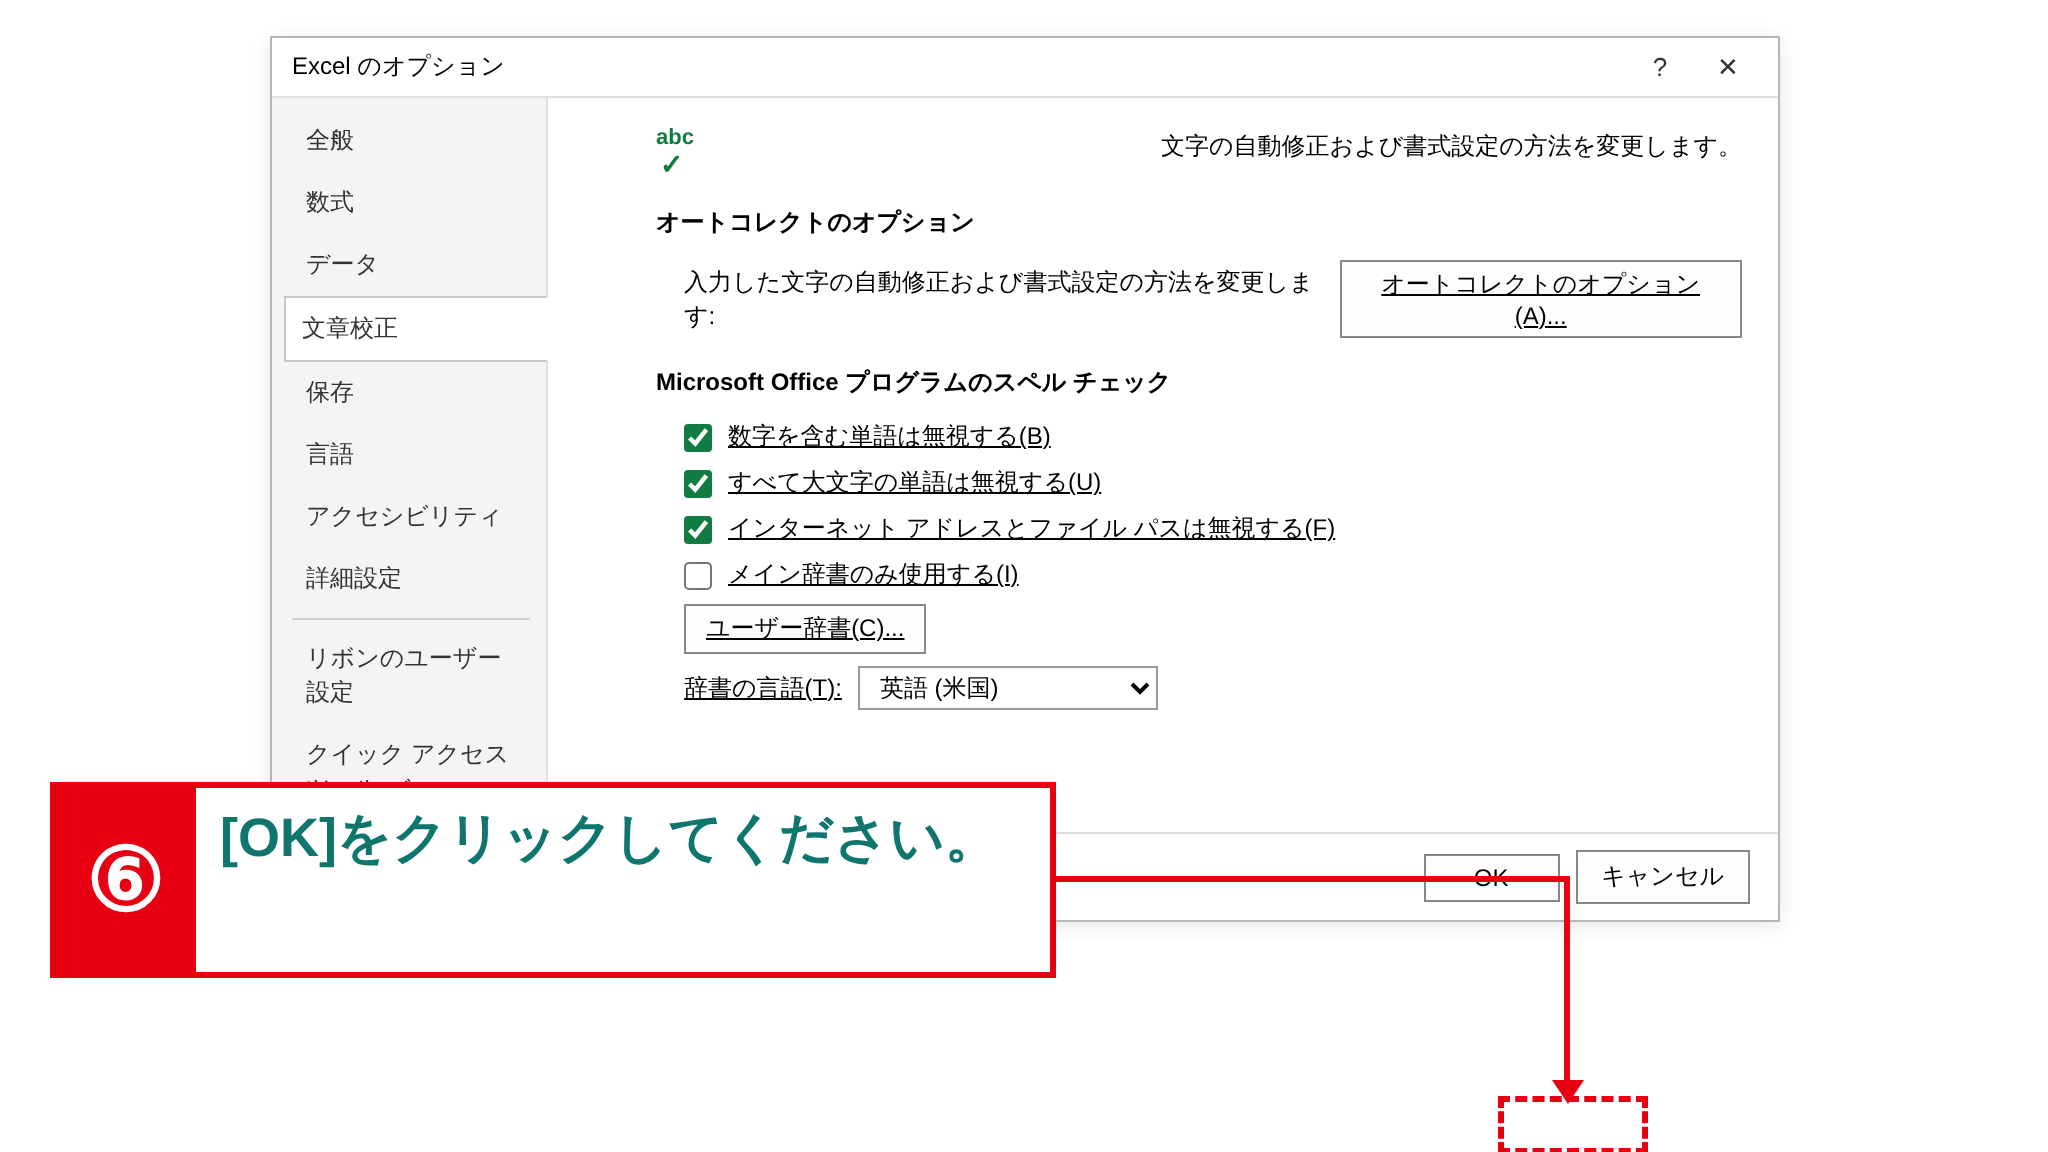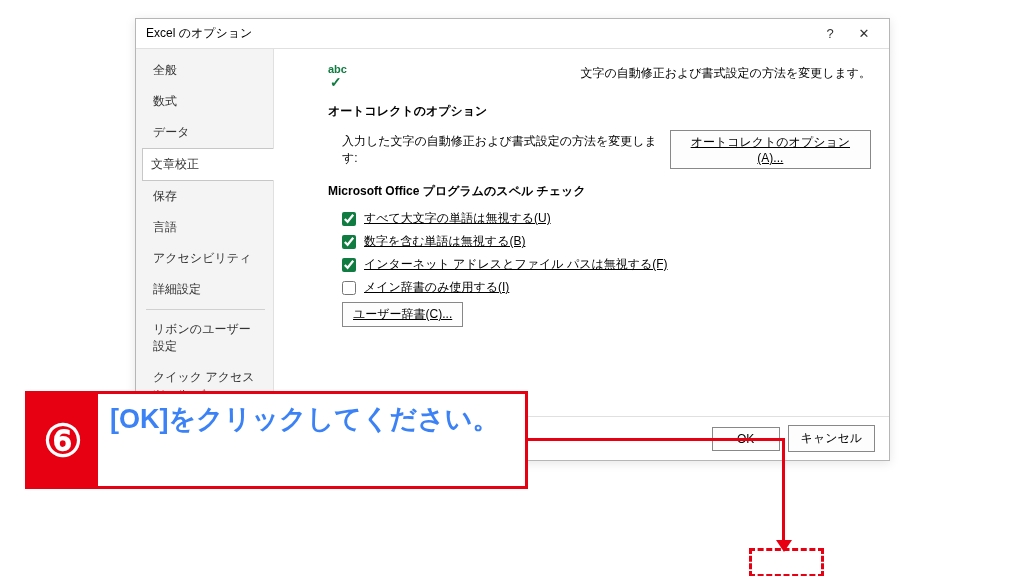--- a/index.html
+++ b/index.html
@@ -167,21 +167,21 @@
     display: flex;
     align-items: center;
     justify-content: center;
   }
   .callout .txt {
     flex: 1;
     padding: 6px 12px;
     font-size: 27px;
     line-height: 1.45;
     font-weight: 700;
-    color: #3b82f6;
+    color: #0f766e;
   }
   
   .arrow-h {
     position: absolute;
     left: 528px;
     top: 438px;
     width: 257px;
     height: 3px;
     background: #e60012;
   }
@@ -254,39 +254,45 @@
       <div class="section-title">オートコレクトのオプション</div>
       <div class="row indent">
         <span>入力した文字の自動修正および書式設定の方法を変更します:</span>
         <button class="btn-std"><span class="underline">オートコレクトのオプション(A)...</span></button>
       </div>
 
       <div class="section-title">Microsoft Office プログラムのスペル チェック</div>
 
       <div class="row indent">
         <input type="checkbox" checked="" style="">
+        <label><span class="underline">数字を含む単語は無視する(B)</span></label>
+      </div>
+      <div class="row indent">
+        <input type="checkbox" checked="" style="">
         <label><span class="underline">すべて大文字の単語は無視する(U)</span></label>
-      </div>
-      <div class="row indent">
-        <input type="checkbox" checked="" style="">
-        <label><span class="underline">数字を含む単語は無視する(B)</span></label>
       </div>
       <div class="row indent">
         <input type="checkbox" checked="" style="">
         <label><span class="underline">インターネット アドレスとファイル パスは無視する(F)</span></label>
       </div>
       <div class="row indent">
         <input type="checkbox" style="">
         <label><span class="underline">メイン辞書のみ使用する(I)</span></label>
       </div>
 
       <div class="row indent">
         <button class="btn-std"><span class="underline">ユーザー辞書(C)...</span></button>
       </div>
 
+      <div class="row indent">
+        <span><span class="underline">辞書の言語(T):</span></span>
+        <select>
+          <option>英語 (米国)</option>
+        </select>
+      </div>
     </div>
   </div>
 
   <div class="footer">
     <button class="btn-std">OK</button>
     <button class="btn-std">キャンセル</button>
   </div>
 </div>
 
 <div class="callout">

